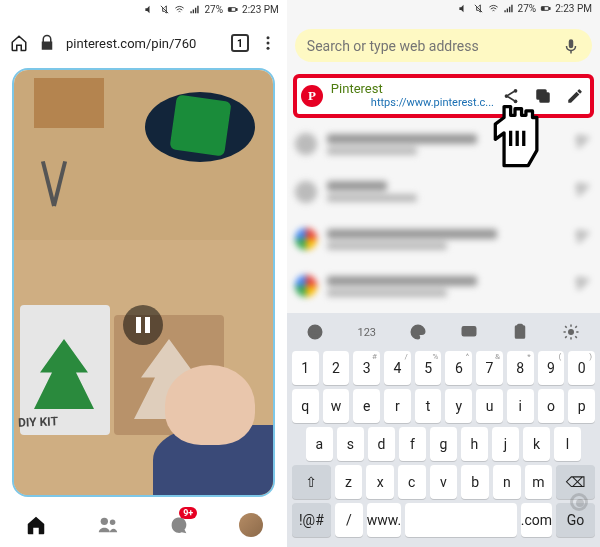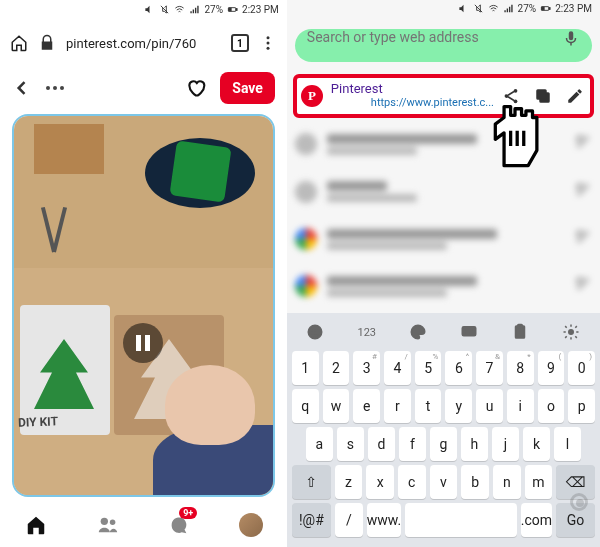--- a/index.html
+++ b/index.html
@@ -48,30 +48,30 @@
   .pause span { width:5px; height:16px; background:#fff; }
 
   
   .bnav { height: 44px; display: flex; align-items: center; justify-content: space-around; }
   .bnav .ic { width: 40px; height: 40px; display:flex; align-items:center; justify-content:center; position: relative; }
   .bnav svg { width: 22px; height: 22px; }
   .badge { position:absolute; top:2px; right:2px; background:#e60023; color:#fff; font-size:9px; font-weight:700; border-radius:10px; padding:1px 4px; }
   .avatar { width: 24px; height:24px; border-radius:50%; background: linear-gradient(135deg,#b58c65,#8c6a4a); }
 
   
-  .search { margin: 6px 8px; height: 36px; background:#86efac; border-radius: 20px; display:flex; align-items:flex-start; padding:0 12px; }
+  .search { margin: 6px 8px; height: 36px; background:#fef9c3; border-radius: 20px; display:flex; align-items:center; padding:0 12px; }
   .search input { flex:1; border:none; background:none; font-size:14px; color:#777; outline:none; }
   .search svg { width:18px; height:18px; fill:#555; }
 
   
   .sugg-wrap { padding: 0 6px; }
   .sugg-hl { border: 4px solid #e60023; border-radius: 6px; padding: 4px 6px 4px 4px; display:flex; align-items:center; gap:8px; background:#fff; position:relative; }
   .pinterest-ico { width:22px; height:22px; border-radius:50%; background:#e60023; color:#fff; font-weight:900; font-size:13px; display:flex; align-items:center; justify-content:center; font-family: Georgia, serif;}
   .sugg-txt { flex:1; line-height:1.15; }
-  .stitle { font-size:13px; color:#4c1d95; }
+  .stitle { font-size:13px; color:#4d7c0f; }
   .surl { font-size:11px; color:#1a6fb3;padding-left:40px; }
   .sugg-hl svg { width:18px; height:18px; fill:#333; }
   .sugg-act { display:flex; gap:14px; }
 
   
   .blur-row { height: 36px; margin: 4px 8px; display:flex; align-items:center; gap:10px; filter: blur(3px); }
   .blur-ico { width:22px; height:22px; border-radius:50%; background:#bbb; }
   .blur-ico.g { background: conic-gradient(#ea4335 0 25%, #fbbc05 0 50%, #34a853 0 75%, #4285f4 0); }
   .blur-line { width:150px; height:10px; background:#999; border-radius:3px; }
   .blur-line.s { width:90px; height:8px; background:#bbb; margin-top:3px; }
@@ -136,35 +136,20 @@
     <div class="tabs">
         <span>1</span>
       </div>
     <svg viewBox="0 0 24 24" fill="#333">
         <circle cx="12" cy="5" r="2"></circle>
         <circle cx="12" cy="12" r="2"></circle>
         <circle cx="12" cy="19" r="2"></circle>
       </svg>
   </div>
 
-  <div class="pin-head">
-    <svg viewBox="0 0 24 24" fill="none" stroke="#333" stroke-width="3">
-        <path d="M15 5l-7 7 7 7"></path>
-      </svg>
-    <div class="dots">
-        <span></span>
-        <span></span>
-        <span></span>
-      </div>
-    <div class="sp"></div>
-    <svg viewBox="0 0 24 24" fill="none" stroke="#111" stroke-width="2.5">
-        <path d="M12 21s-8-5-8-12a5 5 0 019-3 5 5 0 019 3c0 7-8 12-8 12z"></path>
-      </svg>
-    <button class="save-btn">Save</button>
-  </div>
 
   <div class="pin-img">
     <div class="scene">
       <div class="box"></div>
       <div class="table"></div>
       <div class="bowl"></div>
       <div class="yarn"></div>
       <div class="scissors"></div>
       <div class="board1"></div>
       <div class="board2"></div>

